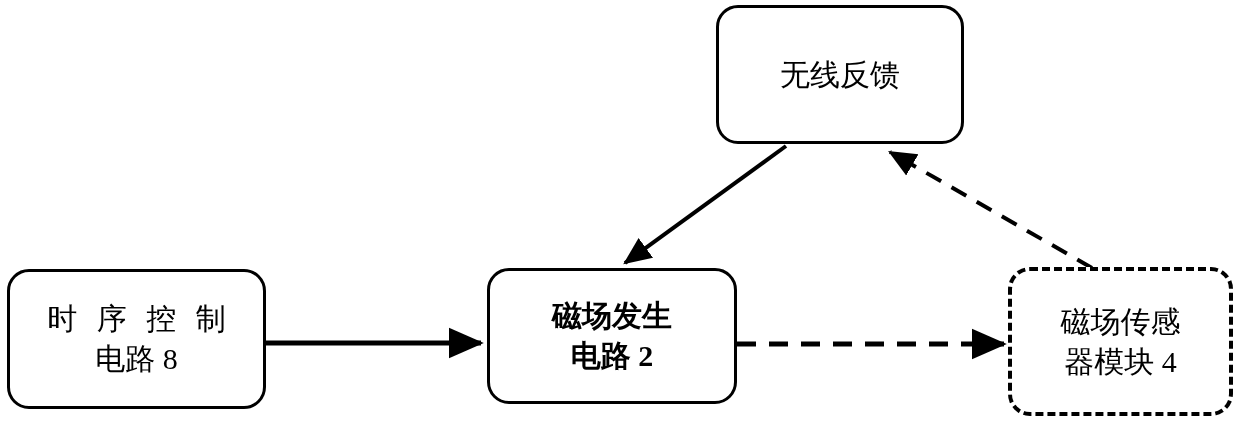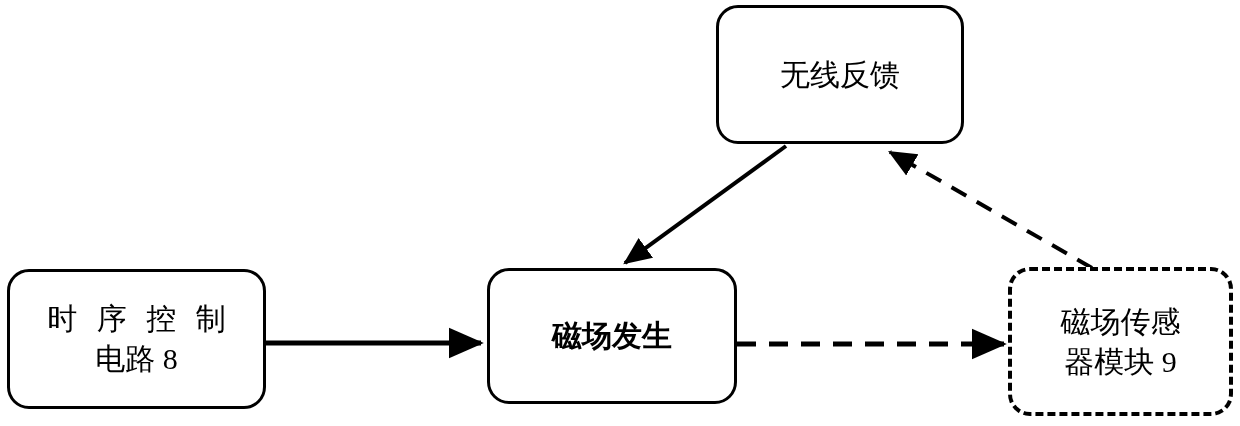--- a/index.html
+++ b/index.html
@@ -105,24 +105,25 @@
     <line x1="1092" y1="268" x2="890" y2="152" stroke="#000000" stroke-width="4" stroke-dasharray="17 12" marker-end="url(#arrow-dashed)"></line>
   </svg>
 
   <div class="node node-solid" id="node-timing-control">
     <span class="node-line wide-track">时 序 控 制</span>
     <span class="node-line">电路 8</span>
   </div>
 
   <div class="node node-solid" id="node-field-generator">
     <span class="node-line">磁场发生</span>
+    <span class="node-line">电路 2</span>
   </div>
 
   <div class="node node-solid" id="node-wireless-feedback">
     <span class="node-line">无线反馈</span>
   </div>
 
   <div class="node node-dashed" id="node-sensor-module">
     <span class="node-line">磁场传感</span>
-    <span class="node-line">器模块 9</span>
+    <span class="node-line">器模块 4</span>
   </div>
 
 </div>
 
 </body></html>

